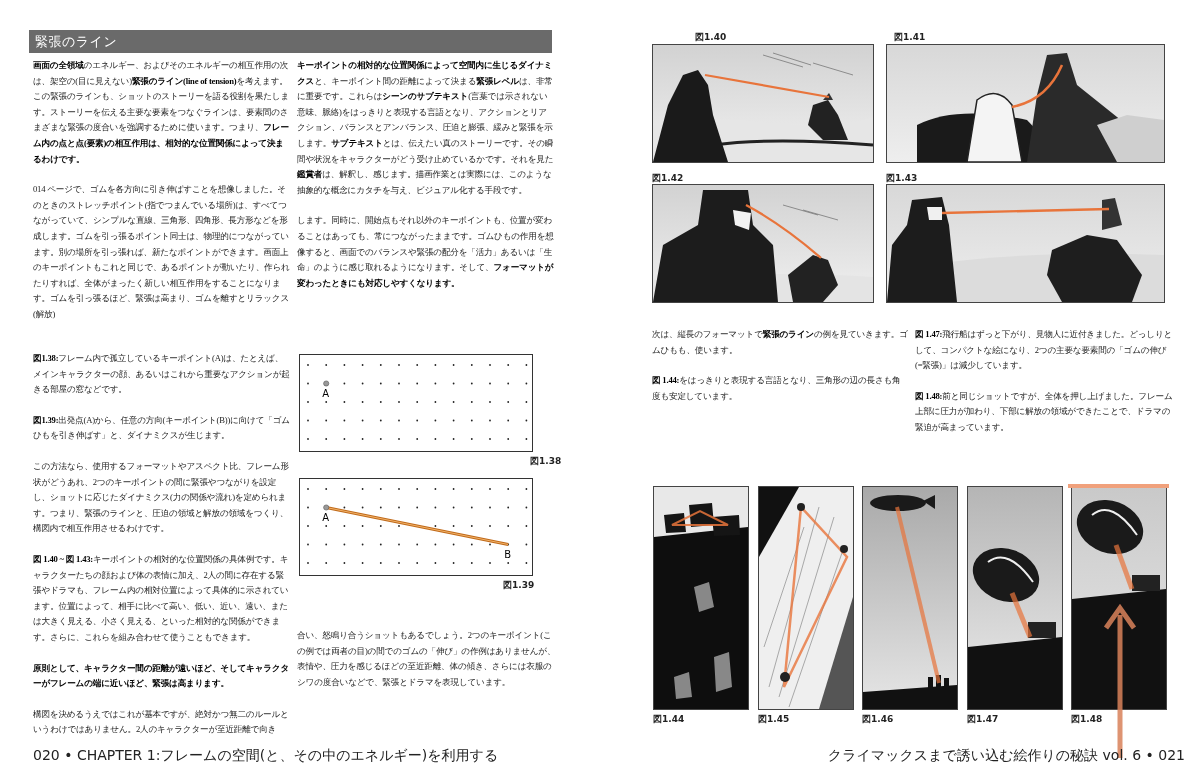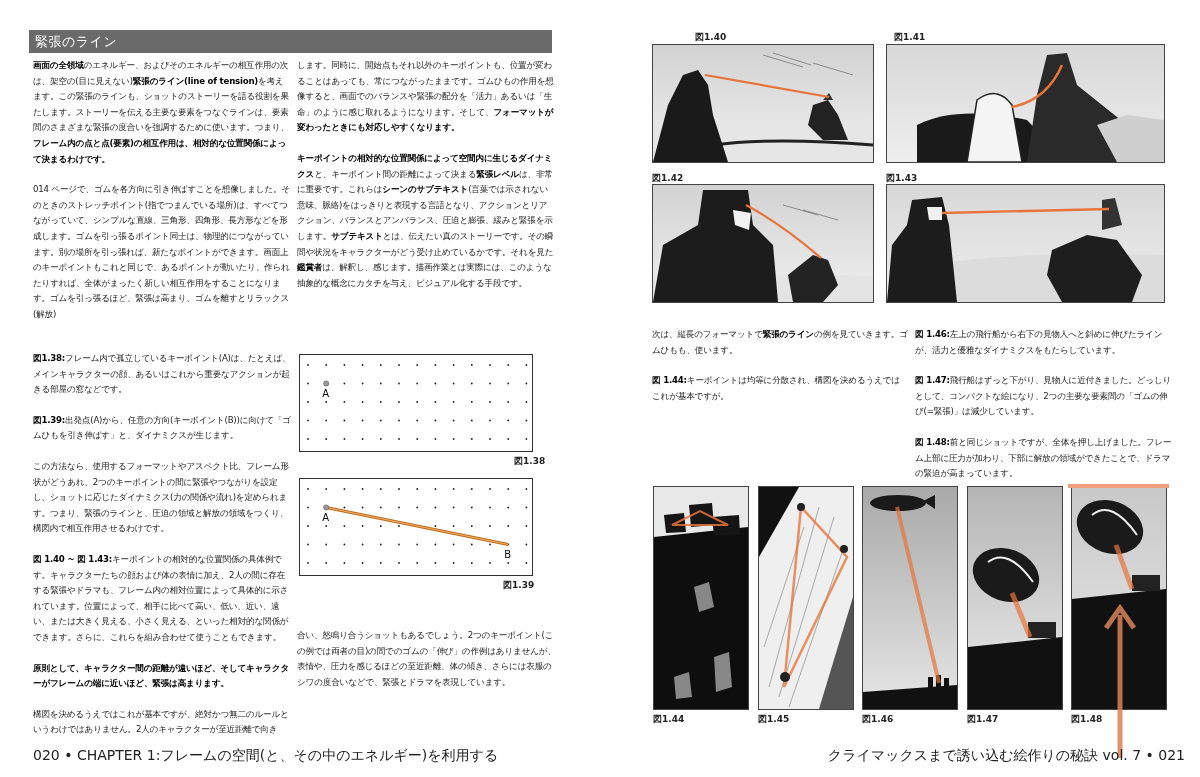--- a/index.html
+++ b/index.html
@@ -1,19 +1,19 @@
 <!DOCTYPE html>
 <html><head>
 <meta charset="utf-8">
 <style>
   * { box-sizing: border-box; margin: 0; padding: 0; }
   html, body { width: 1200px; height: 777px; background: #ffffff; overflow: hidden; }
   body { position: relative; font-family: "DejaVu Sans", "Liberation Sans", sans-serif; color: #1a1a1a; }
   .abs { position: absolute; }
-  .txt { font-size: 8.6px; line-height: 15.6px; letter-spacing: -0.2px; color: #222; }
+  .txt { font-size: 8.6px; line-height: 15.6px; letter-spacing: -0.2px; color: #222; font-family: Liberation Serif, serif; }
   .txt b { font-weight: bold; color: #000; }
   .para { margin-bottom: 15px; }
 
   .header-bar { left: 29px; top: 30px; width: 523px; height: 23px; background: #6a6a6a; color: #fff; font-size: 13px; line-height: 23px; padding-left: 6px; letter-spacing: 0.5px; }
 
   .diagram { border: 1.5px solid #333; background: #fff; }
   .fig-label { font-size: 9px; font-weight: bold; color: #222; }
 
   .panel { border: 1px solid #444; overflow: hidden; }
   .panel svg { display: block; }
@@ -24,22 +24,22 @@
 <body>
 
 <div class="abs header-bar">緊張のライン</div>
 
 <div class="abs txt" style="left:33px; top:58px; width:258px;">
   <p class="para"><b>画面の全領域</b><span>のエネルギー、およびそのエネルギーの相互作用の次は、架空の(目に見えない)</span><b>緊張のライン(line of tension)</b><span>を考えます。この緊張のラインも、ショットのストーリーを語る役割を果たします。ストーリーを伝える主要な要素をつなぐラインは、要素間のさまざまな緊張の度合いを強調するために使います。つまり、</span><b>フレーム内の点と点(要素)の相互作用は、相対的な位置関係によって決まるわけです。</b></p>
   <p class="para"><span>014 ページで、ゴムを各方向に引き伸ばすことを想像しました。そのときのストレッチポイント(指でつまんでいる場所)は、すべてつながっていて、シンプルな直線、三角形、四角形、長方形などを形成します。ゴムを引っ張るポイント同士は、物理的につながっています。別の場所を引っ張れば、新たなポイントができます。画面上のキーポイントもこれと同じで、あるポイントが動いたり、作られたりすれば、全体がまったく新しい相互作用をすることになります。ゴムを引っ張るほど、緊張は高まり、ゴムを離すとリラックス(解放)</span></p>
 </div>
 
 <div class="abs txt" style="left:297px; top:58px; width:258px;">
+  <p class="para"><b>キーポイントの相対的な位置関係によって空間内に生じるダイナミクス</b><span>と、キーポイント間の距離によって決まる</span><b>緊張レベル</b><span>は、非常に重要です。これらは</span><b>シーンのサブテキスト</b><span>(言葉では示されない意味、脈絡)をはっきりと表現する言語となり、アクションとリアクション、バランスとアンバランス、圧迫と膨張、緩みと緊張を示します。</span><b>サブテキスト</b><span>とは、伝えたい真のストーリーです。その瞬間や状況をキャラクターがどう受け止めているかです。それを見た</span><b>鑑賞者</b><span>は、解釈し、感じます。描画作業とは実際には、このような抽象的な概念にカタチを与え、ビジュアル化する手段です。</span></p>
   <p class="para"><span>します。同時に、開始点もそれ以外のキーポイントも、位置が変わることはあっても、常につながったままです。ゴムひもの作用を想像すると、画面でのバランスや緊張の配分を「活力」あるいは「生命」のように感じ取れるようになります。そして、</span><b>フォーマットが変わったときにも対応しやすくなります。</b></p>
-  <p class="para"><b>キーポイントの相対的な位置関係によって空間内に生じるダイナミクス</b><span>と、キーポイント間の距離によって決まる</span><b>緊張レベル</b><span>は、非常に重要です。これらは</span><b>シーンのサブテキスト</b><span>(言葉では示されない意味、脈絡)をはっきりと表現する言語となり、アクションとリアクション、バランスとアンバランス、圧迫と膨張、緩みと緊張を示します。</span><b>サブテキスト</b><span>とは、伝えたい真のストーリーです。その瞬間や状況をキャラクターがどう受け止めているかです。それを見た</span><b>鑑賞者</b><span>は、解釈し、感じます。描画作業とは実際には、このような抽象的な概念にカタチを与え、ビジュアル化する手段です。</span></p>
 </div>
 
 <div class="abs txt" style="left:33px; top:351px; width:258px;">
   <p class="para"><b>図1.38:</b><span>フレーム内で孤立しているキーポイント(A)は、たとえば、メインキャラクターの顔、あるいはこれから重要なアクションが起きる部屋の窓などです。</span></p>
   <p class="para"><b>図1.39:</b><span>出発点(A)から、任意の方向(キーポイント(B))に向けて「ゴムひもを引き伸ばす」と、ダイナミクスが生じます。</span></p>
   <p class="para"><span>この方法なら、使用するフォーマットやアスペクト比、フレーム形状がどうあれ、2つのキーポイントの間に緊張やつながりを設定し、ショットに応じたダイナミクス(力の関係や流れ)を定められます。つまり、緊張のラインと、圧迫の領域と解放の領域をつくり、構図内で相互作用させるわけです。</span></p>
   <p class="para"><b>図 1.40 ~ 図 1.43:</b><span>キーポイントの相対的な位置関係の具体例です。キャラクターたちの顔および体の表情に加え、2人の間に存在する緊張やドラマも、フレーム内の相対位置によって具体的に示されています。位置によって、相手に比べて高い、低い、近い、遠い、または大きく見える、小さく見える、といった相対的な関係ができます。さらに、これらを組み合わせて使うこともできます。</span></p>
   <p class="para"><b>原則として、キャラクター間の距離が遠いほど、そしてキャラクターがフレームの端に近いほど、緊張は高まります。</b></p>
   <p class="para"><span>構図を決めるうえではこれが基本ですが、絶対かつ無二のルールというわけではありません。2人のキャラクターが至近距離で向き</span></p>
 </div>
@@ -112,21 +112,21 @@
       <circle cx="135.39999999999998" cy="84" r="0.9" fill="#222"></circle>
       <circle cx="153.6" cy="84" r="0.9" fill="#222"></circle>
       <circle cx="171.79999999999998" cy="84" r="0.9" fill="#222"></circle>
       <circle cx="190" cy="84" r="0.9" fill="#222"></circle>
       <circle cx="208.2" cy="84" r="0.9" fill="#222"></circle>
       <circle cx="226.39999999999998" cy="84" r="0.9" fill="#222"></circle>
       <circle cx="26.2" cy="28.5" r="2.6" fill="#999" stroke="#555" stroke-width="0.6"></circle>
       <text x="22.2" y="41.5" font-size="10" font-family="DejaVu Sans, sans-serif">A</text>
     </svg>
 </div>
-<div class="abs fig-label" style="left:514px; top:455px;">図1.38</div>
+<div class="abs fig-label" style="left:530px; top:455px;">図1.38</div>
 
 <div class="abs diagram" style="left:299px; top:478px; width:234px; height:98px;">
   <svg width="231" height="95" id="grid139">
       <circle cx="8" cy="10" r="0.9" fill="#222"></circle>
       <circle cx="26.2" cy="10" r="0.9" fill="#222"></circle>
       <circle cx="44.4" cy="10" r="0.9" fill="#222"></circle>
       <circle cx="62.599999999999994" cy="10" r="0.9" fill="#222"></circle>
       <circle cx="80.8" cy="10" r="0.9" fill="#222"></circle>
       <circle cx="99" cy="10" r="0.9" fill="#222"></circle>
       <circle cx="117.19999999999999" cy="10" r="0.9" fill="#222"></circle>
@@ -258,24 +258,23 @@
     <path d="M25 15 L55 12 L62 40 L70 117 L0 117 L5 60 L20 40Z" fill="#1c1c1c"></path>
     <path d="M40 22 L55 22 L55 35 L42 35Z" fill="#f0f0f0"></path>
     <path d="M165 65 L200 50 L230 55 L255 90 L245 117 L175 117 L160 90Z" fill="#1e1e1e"></path>
     <path d="M215 15 L228 13 L235 40 L215 45Z" fill="#333"></path>
     <line x1="55" y1="28" x2="222" y2="24" stroke="#e8743b" stroke-width="2.3"></line>
   </svg>
 </div>
 
 <div class="abs txt" style="left:652px; top:327px; width:256px;">
   <p class="para"><span>次は、縦長のフォーマットで</span><b>緊張のライン</b><span>の例を見ていきます。ゴムひもも、使います。</span></p>
-  <p class="para"><b>図 1.44:</b><span>キーポイントは均等に分散され、構図を決めるうえではこれが基本ですが。</span></p>
+  <p class="para"><b>図 1.44:</b><span>をはっきりと表現する言語となり、三角形の辺の長さも角度も安定しています。</span></p>
 </div>
 <div class="abs txt" style="left:915px; top:327px; width:258px;">
-  <p class="para"><b>図 1.46:</b><span>左上の飛行船から右下の見物人へと斜めに伸びたラインが、活力と優雅なダイナミクスをもたらしています。</span></p>
   <p class="para"><b>図 1.47:</b><span>飛行船はずっと下がり、見物人に近付きました。どっしりとして、コンパクトな絵になり、2つの主要な要素間の「ゴムの伸び(=緊張)」は減少しています。</span></p>
   <p class="para"><b>図 1.48:</b><span>前と同じショットですが、全体を押し上げました。フレーム上部に圧力が加わり、下部に解放の領域ができたことで、ドラマの緊迫が高まっています。</span></p>
 </div>
 
 <div class="abs panel" style="left:653px; top:486px; width:96px; height:224px;">
   <svg width="94" height="222" viewBox="0 0 94 222">
     <rect width="94" height="222" fill="#e8e8e8"></rect>
     <path d="M0 50 L94 40 L94 222 L0 222Z" fill="#0e0e0e"></path>
     <path d="M10 28 L30 26 L32 45 L12 46Z M35 18 L58 16 L60 38 L37 40Z M58 30 L85 28 L86 48 L60 49Z" fill="#151515"></path>
     <path d="M40 100 L55 95 L60 120 L45 125Z M20 190 L35 185 L38 210 L22 212Z M60 170 L75 165 L78 200 L62 205Z" fill="#888"></path>
@@ -358,13 +357,13 @@
   </svg>
 </div>
 
 <div class="abs" style="left:1068px; top:484px; width:101px; height:4px; background:#f0a17c;"></div>
 <svg class="abs" style="left:1100px; top:600px;" width="40" height="160" viewBox="0 0 40 160">
   <line x1="20" y1="158" x2="20" y2="15" stroke="#d9825a" stroke-width="5" opacity="0.85"></line>
   <polyline points="6,28 20,8 34,28" fill="none" stroke="#d9825a" stroke-width="5" opacity="0.85"></polyline>
 </svg>
 <div class="abs fig-label" style="left:1071px; top:713px;">図1.48</div>
 
-<div class="abs footer" style="right:15px; text-align:right;">クライマックスまで誘い込む絵作りの秘訣 vol. 7 • 021</div>
+<div class="abs footer" style="right:15px; text-align:right;">クライマックスまで誘い込む絵作りの秘訣 vol. 6 • 021</div>
 
 </body></html>

